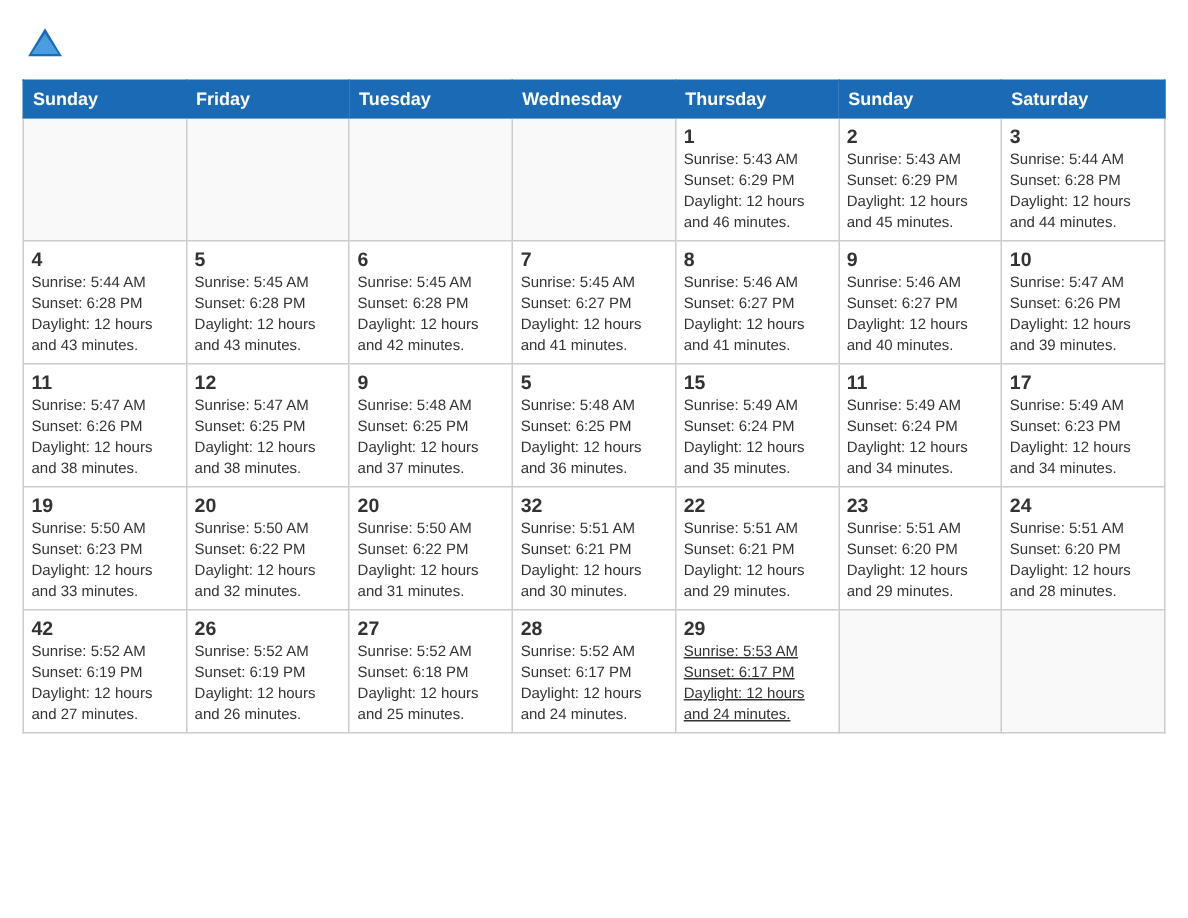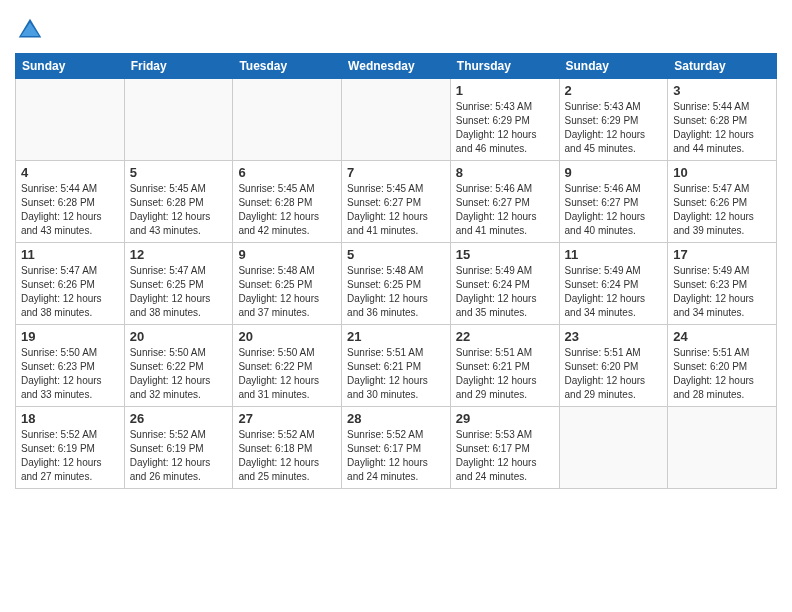--- a/index.html
+++ b/index.html
@@ -264,21 +264,21 @@
 and 32 minutes.</div>
         </td>
         <td>
           <div class="day-number">20</div>
           <div class="day-info" style="white-space: pre-line;">Sunrise: 5:50 AM
 Sunset: 6:22 PM
 Daylight: 12 hours
 and 31 minutes.</div>
         </td>
         <td>
-          <div class="day-number">21</div>
+          <div class="day-number">32</div>
           <div class="day-info" style="white-space: pre-line;">Sunrise: 5:51 AM
 Sunset: 6:21 PM
 Daylight: 12 hours
 and 30 minutes.</div>
         </td>
         <td>
           <div class="day-number">22</div>
           <div class="day-info" style="white-space: pre-line;">Sunrise: 5:51 AM
 Sunset: 6:21 PM
 Daylight: 12 hours
@@ -294,21 +294,21 @@
         <td>
           <div class="day-number">24</div>
           <div class="day-info" style="white-space: pre-line;">Sunrise: 5:51 AM
 Sunset: 6:20 PM
 Daylight: 12 hours
 and 28 minutes.</div>
         </td>
       </tr>
       <tr>
         <td>
-          <div class="day-number">18</div>
+          <div class="day-number">42</div>
           <div class="day-info" style="white-space: pre-line;">Sunrise: 5:52 AM
 Sunset: 6:19 PM
 Daylight: 12 hours
 and 27 minutes.</div>
         </td>
         <td>
           <div class="day-number">26</div>
           <div class="day-info" style="white-space: pre-line;">Sunrise: 5:52 AM
 Sunset: 6:19 PM
 Daylight: 12 hours
@@ -323,21 +323,21 @@
         </td>
         <td>
           <div class="day-number">28</div>
           <div class="day-info" style="white-space: pre-line;">Sunrise: 5:52 AM
 Sunset: 6:17 PM
 Daylight: 12 hours
 and 24 minutes.</div>
         </td>
         <td>
           <div class="day-number">29</div>
-          <div class="day-info" style="white-space: pre-line;">Sunrise: 5:53 AM
+          <div class="day-info" style="white-space: pre-line; text-decoration: underline;">Sunrise: 5:53 AM
 Sunset: 6:17 PM
 Daylight: 12 hours
 and 24 minutes.</div>
         </td>
         <td class="empty"></td>
         <td class="empty"></td>
       </tr>
     </tbody>
 </table>
 

